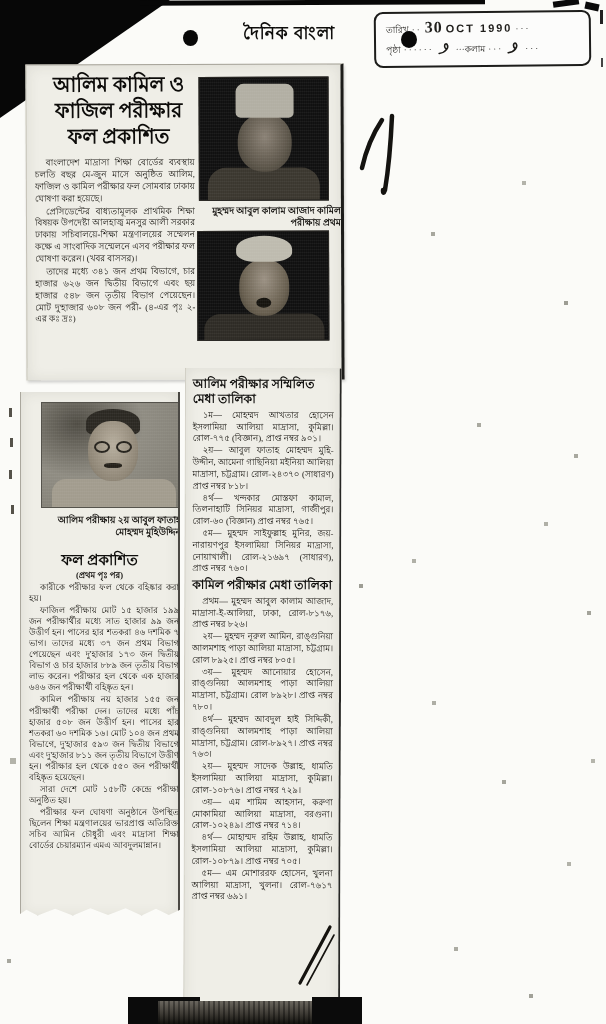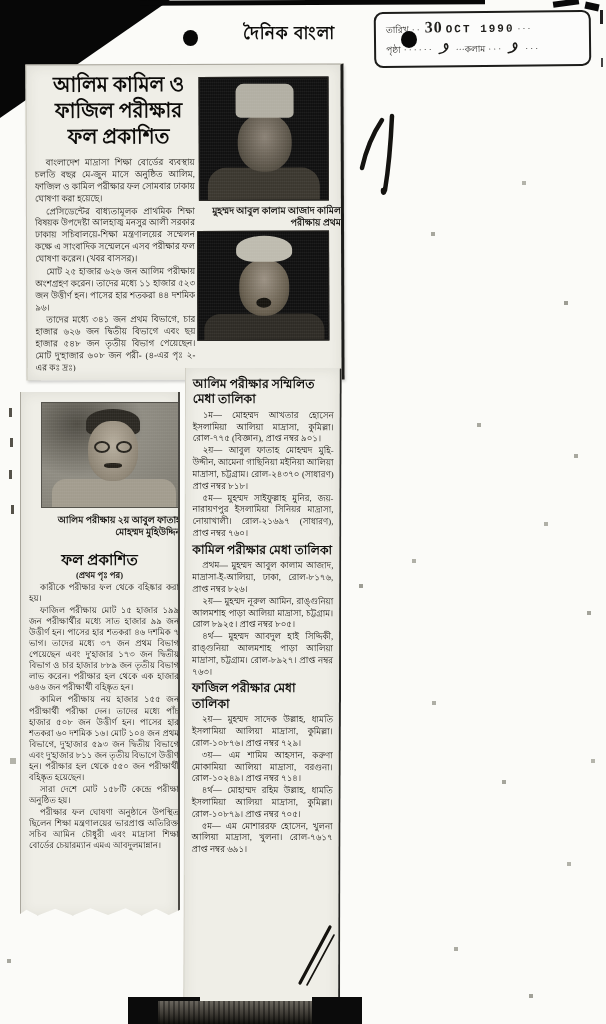--- a/index.html
+++ b/index.html
@@ -40,21 +40,21 @@
   
   .masthead{position:absolute;left:243px;top:20px;width:120px;font-size:17px;font-weight:bold;
      letter-spacing:1px;color:#0e0d0b;transform:scaleY(1.05)}
   .stamp{position:absolute;left:374px;top:11px;width:217px;height:56px;border:2px solid #1d1d1b;
      border-radius:9px;background:rgba(255,255,255,.4);transform:rotate(-.6deg);padding:5px 8px 0 10px;
      font-size:9px;color:#201f1c}
   .stamp-row{display:flex;align-items:baseline;gap:3px;white-space:nowrap}
   .stamp-label{font-weight:normal}
   .leader{letter-spacing:2px;color:#2c2b28}
   .date-day{font-size:16px;font-weight:bold;font-family:Liberation Serif, serif;letter-spacing:1px}
-  .date-rest{font-size:11px;font-weight:bold;font-family:Liberation Mono, monospace;letter-spacing:2px}
+  .date-rest{font-size:11px;font-weight:bold;font-family:Liberation Sans, sans-serif;letter-spacing:2px}
   .squig{position:relative;top:3px}
 
   
   .hand-mark{position:absolute;left:356px;top:110px}
   .pen-stroke{position:absolute;left:292px;top:921px;z-index:6}
 
   
   .clip{position:absolute;background:#efeee7;box-shadow:inset 0 0 14px rgba(60,55,40,.10),1px 2px 3px rgba(0,0,0,.18)}
   .clip1{left:26px;top:64px;width:318px;height:316px;border-right:3px solid #1c1c1a;
      border-top:1px solid #a5a298;border-left:1px solid #c4c1b6;transform:rotate(-.2deg);overflow:hidden}
@@ -158,21 +158,20 @@
 <div class="clip clip1">
   <div class="headline">
     <div>আলিম কামিল ও</div>
     <div>ফাজিল পরীক্ষার</div>
     <div>ফল প্রকাশিত</div>
   </div>
   <div class="body-text body1">
 
   <p class="para">বাংলাদেশ মাদ্রাসা শিক্ষা বোর্ডের ব্যবস্থায় চলতি বছর মে-জুন মাসে অনুষ্ঠিত আলিম, ফাজিল ও কামিল পরীক্ষার ফল সোমবার ঢাকায় ঘোষণা করা হয়েছে।</p>
       <p class="para">প্রেসিডেন্টের বাধ্যতামূলক প্রাথমিক শিক্ষা বিষয়ক উপদেষ্টা আলহাজ্ব মনসুর আলী সরকার ঢাকায় সচিবালয়ে-শিক্ষা মন্ত্রণালয়ের সম্মেলন কক্ষে এ সাংবাদিক সম্মেলনে এসব পরীক্ষার ফল ঘোষণা করেন। (খবর বাসসর)।</p>
-      <p class="para">মোট ২৫ হাজার ৬২৬ জন আলিম পরীক্ষায় অংশগ্রহণ করেন। তাদের মধ্যে ১১ হাজার ৫২৩ জন উত্তীর্ণ হন। পাসের হার শতকরা ৪৪ দশমিক ৯৬।</p>
       <p class="para">তাদের মধ্যে ৩৪১ জন প্রথম বিভাগে, চার হাজার ৬২৬ জন দ্বিতীয় বিভাগে এবং ছয় হাজার ৫৪৮ জন তৃতীয় বিভাগ পেয়েছেন। মোট দু'হাজার ৬০৮ জন পরী- (৪-এর পৃঃ ২-এর কঃ দ্রঃ)</p>
     </div>
   <div class="photo photo1">
     <div class="p1-shoulders"></div>
     <div class="p1-face"></div>
     <div class="p1-cap"></div>
     <div class="grain"></div>
   </div>
   <div class="caption cap1">মুহম্মদ আবুল কালাম আজাদ কামিল পরীক্ষায় প্রথম</div>
   <div class="photo photo2">
@@ -207,34 +206,35 @@
     </div>
 </div>
 
 <div class="clip clip3">
   <div class="section">
     <div class="mhead">আলিম পরীক্ষার সম্মিলিত মেধা তালিকা</div>
     <div>
 
     <p class="mitem">১ম— মোহম্মদ আখতার হোসেন ইসলামিয়া আলিয়া মাদ্রাসা, কুমিল্লা। রোল-৭৭৫ (বিজ্ঞান), প্রাপ্ত নম্বর ৯০১।</p>
         <p class="mitem">২য়— আবুল ফাতাহ মোহম্মদ মুহি-উদ্দীন, আমেনা গাছিনিয়া মইনিয়া আলিয়া মাদ্রাসা, চট্টগ্রাম। রোল-২৪৩৭০ (সাধারণ) প্রাপ্ত নম্বর ৮১৮।</p>
+        <p class="mitem">৪র্থ— খন্দকার মোস্তফা কামাল, তিলনাহাটি সিনিয়র মাদ্রাসা, গাজীপুর। রোল-৬০ (বিজ্ঞান) প্রাপ্ত নম্বর ৭৬৫।</p>
         <p class="mitem">৫ম— মুহম্মদ সাইফুল্লাহ মুনির, জয়-নারায়ণপুর ইসলামিয়া সিনিয়র মাদ্রাসা, নোয়াখালী। রোল-২১৬৯৭ (সাধারণ), প্রাপ্ত নম্বর ৭৬০।</p>
       </div>
   </div>
   <div class="section">
     <div class="mhead">কামিল পরীক্ষার মেধা তালিকা</div>
     <div>
 
     <p class="mitem">প্রথম— মুহম্মদ আবুল কালাম আজাদ, মাদ্রাসা-ই-আলিয়া, ঢাকা, রোল-৮১৭৬, প্রাপ্ত নম্বর ৮২৬।</p>
         <p class="mitem">২য়— মুহম্মদ নূরুল আমিন, রাঙ্গুনিয়া আলমশাহ পাড়া আলিয়া মাদ্রাসা, চট্টগ্রাম। রোল ৮৯২৫। প্রাপ্ত নম্বর ৮০৫।</p>
+        <p class="mitem">৩য়— মুহম্মদ আনোয়ার হোসেন, রাঙ্গুনিয়া আলমশাহ পাড়া আলিয়া মাদ্রাসা, চট্টগ্রাম। রোল ৮৯২৮। প্রাপ্ত নম্বর ৭৮০।</p>
         <p class="mitem">৪র্থ— মুহম্মদ আবদুল হাই সিদ্দিকী, রাঙ্গুনিয়া আলমশাহ পাড়া আলিয়া মাদ্রাসা, চট্টগ্রাম। রোল-৮৯২৭। প্রাপ্ত নম্বর ৭৬৩।</p>
       </div>
   </div>
   <div class="section">
-    <div class="mhead">ফাজিল পরীক্ষার মেধা তালিকা</div>
     <div>
 
         <p class="mitem">২য়— মুহম্মদ সাদেক উল্লাহ, ধামতি ইসলামিয়া আলিয়া মাদ্রাসা, কুমিল্লা। রোল-১০৮৭৬। প্রাপ্ত নম্বর ৭২৯।</p>
         <p class="mitem">৩য়— এম শামিম আহসান, করুণা মোকামিয়া আলিয়া মাদ্রাসা, বরগুনা। রোল-১০২৪৯। প্রাপ্ত নম্বর ৭১৪।</p>
         <p class="mitem">৪র্থ— মোহাম্মদ রহিম উল্লাহ, ধামতি ইসলামিয়া আলিয়া মাদ্রাসা, কুমিল্লা। রোল-১০৮৭৯। প্রাপ্ত নম্বর ৭০৫।</p>
         <p class="mitem">৫ম— এম মোশাররফ হোসেন, খুলনা আলিয়া মাদ্রাসা, খুলনা। রোল-৭৬১৭ প্রাপ্ত নম্বর ৬৯১।</p>
       </div>
   </div>
 </div>
 

